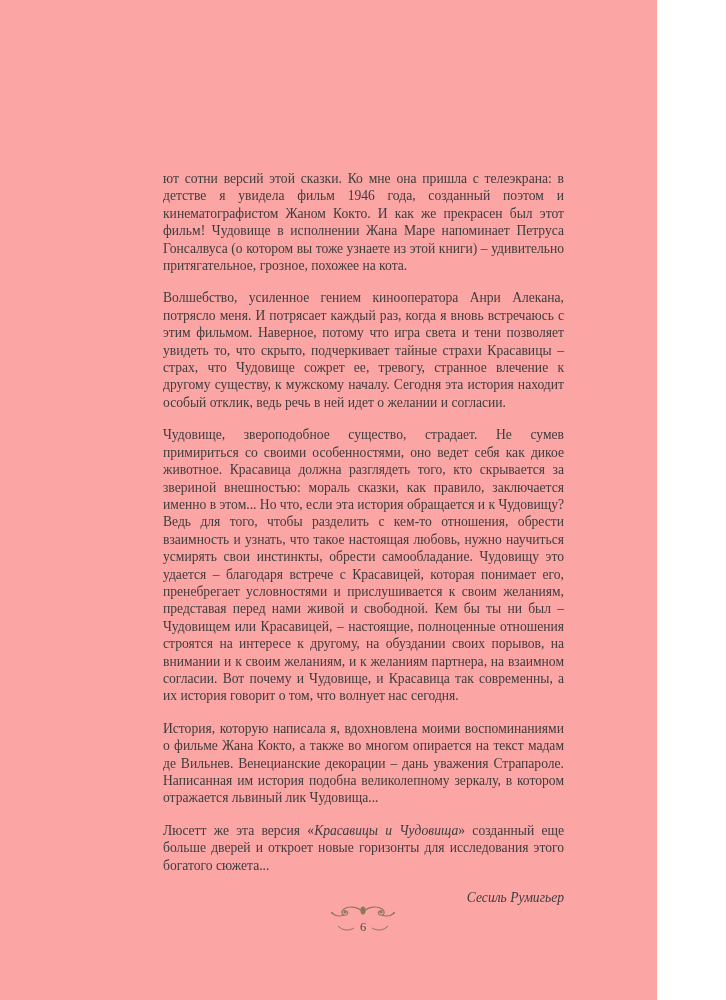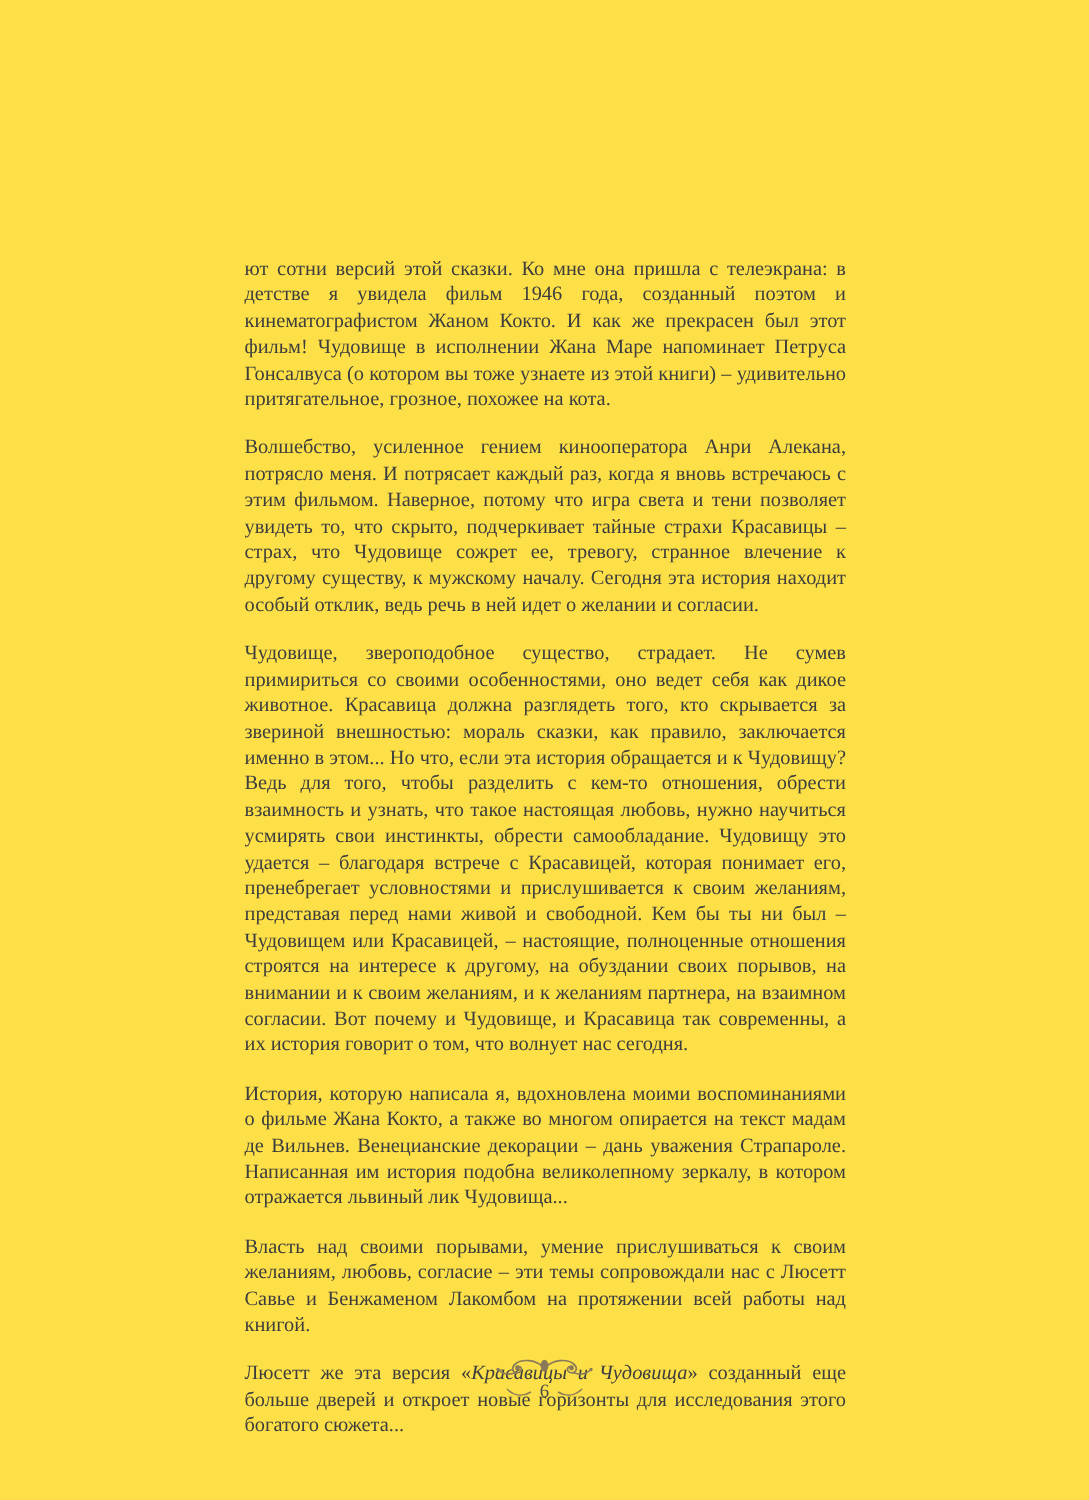--- a/index.html
+++ b/index.html
@@ -1,23 +1,23 @@
 <!DOCTYPE html>
 <html lang="ru"><head>
 <meta charset="utf-8">
 <style>
   * { margin: 0; padding: 0; box-sizing: border-box; }
   html, body { width: 726px; height: 1000px; }
   body { background: #ffffff; font-family: "Liberation Serif", serif; }
 
   .page {
     position: relative;
-    width: 726px;
+    width: 657px;
     height: 1000px;
-    background: #fde047;
+    background: #fca5a5;
     overflow: hidden;
   }
 
   .text-block {
     position: absolute;
     left: 163px;
     top: 170px;
     width: 401px;
     font-size: 13.6px;
     line-height: 17.4px;
@@ -63,24 +63,24 @@
 </head>
 <body>
 
 <div class="page">
 
   <div class="text-block">
     <p>ют сотни версий этой сказки. Ко мне она пришла с телеэкрана: в детстве я увидела фильм 1946 года, созданный поэтом и кинематографистом Жаном Кокто. И как же прекрасен был этот фильм! Чудовище в исполнении Жана Маре напоминает Петруса Гонсалвуса (о котором вы тоже узнаете из этой книги) – удивительно притягательное, грозное, похожее на кота.</p>
     <p>Волшебство, усиленное гением кинооператора Анри Алекана, потрясло меня. И потрясает каждый раз, когда я вновь встречаюсь с этим фильмом. Наверное, потому что игра света и тени позволяет увидеть то, что скрыто, подчеркивает тайные страхи Красавицы – страх, что Чудовище сожрет ее, тревогу, странное влечение к другому существу, к мужскому началу. Сегодня эта история находит особый отклик, ведь речь в ней идет о желании и согласии.</p>
     <p>Чудовище, звероподобное существо, страдает. Не сумев примириться со своими особенностями, оно ведет себя как дикое животное. Красавица должна разглядеть того, кто скрывается за звериной внешностью: мораль сказки, как правило, заключается именно в этом... Но что, если эта история обращается и к Чудовищу? Ведь для того, чтобы разделить с кем-то отношения, обрести взаимность и узнать, что такое настоящая любовь, нужно научиться усмирять свои инстинкты, обрести самообладание. Чудовищу это удается – благодаря встрече с Красавицей, которая понимает его, пренебрегает условностями и прислушивается к своим желаниям, представая перед нами живой и свободной. Кем бы ты ни был – Чудовищем или Красавицей, – настоящие, полноценные отношения строятся на интересе к другому, на обуздании своих порывов, на внимании и к своим желаниям, и к желаниям партнера, на взаимном согласии. Вот почему и Чудовище, и Красавица так современны, а их история говорит о том, что волнует нас сегодня.</p>
     <p>История, которую написала я, вдохновлена моими воспоминаниями о фильме Жана Кокто, а также во многом опирается на текст мадам де Вильнев. Венецианские декорации – дань уважения Страпароле. Написанная им история подобна великолепному зеркалу, в котором отражается львиный лик Чудовища...</p>
-    <p>Власть над своими порывами, умение прислушиваться к своим желаниям, любовь, согласие – эти темы сопровождали нас с Люсетт Савье и Бенжаменом Лакомбом на протяжении всей работы над книгой.</p>
 
     <p class="closing"><span>Люсетт же эта версия «</span><em>Красавицы и Чудовища</em><span>» созданный еще больше дверей и откроет новые горизонты для исследования этого богатого сюжета...</span></p>
 
+    <p class="signature">Сесиль Румигьер</p>
   </div>
 
   <div class="footer">
     <svg width="84" height="20" viewBox="0 0 84 20">
       <g stroke="#8a7a58" fill="none" stroke-width="1.1">
         <path d="M42 9 C36 3 27 3 23 6 C19 9 21 13 25 12 C28 11 27 7 23 8"></path>
         <path d="M42 9 C48 3 57 3 61 6 C65 9 63 13 59 12 C56 11 57 7 61 8"></path>
         <path d="M23 12 C18 14 14 13 11 10"></path>
         <path d="M61 12 C66 14 70 13 73 10"></path>
       </g>

